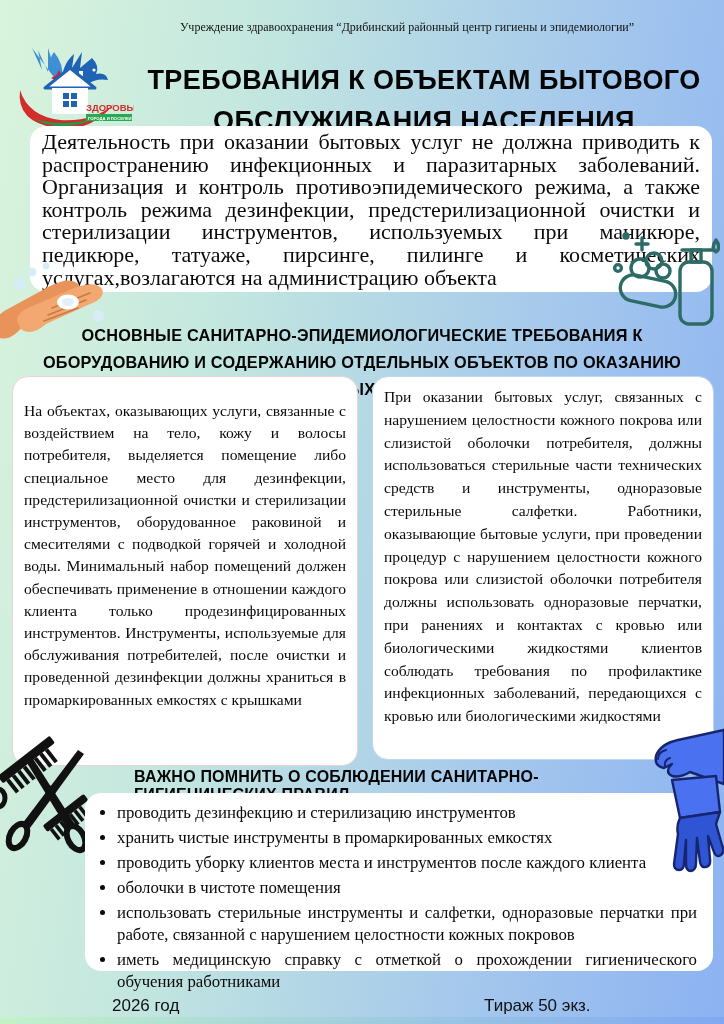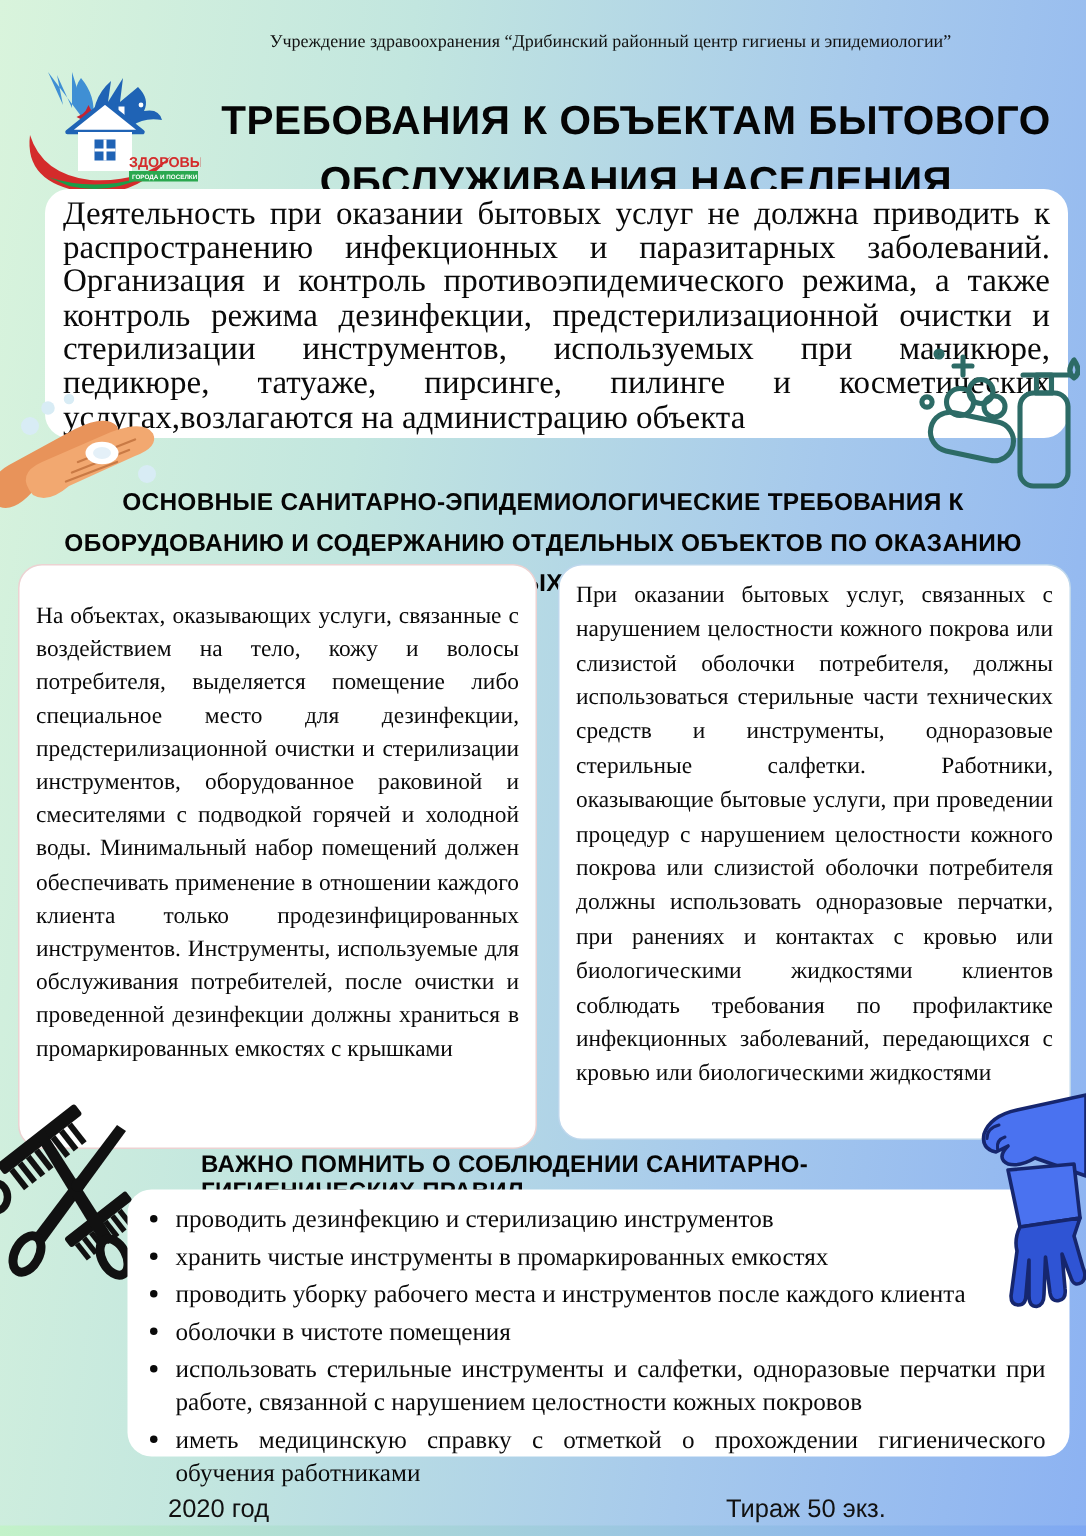--- a/index.html
+++ b/index.html
@@ -194,35 +194,35 @@
       <ellipse cx="8" cy="66" rx="7" ry="9" fill="none" stroke="#111" stroke-width="5"></ellipse>
     </g>
   </svg>
 
   <div class="rules-heading">ВАЖНО ПОМНИТЬ О СОБЛЮДЕНИИ САНИТАРНО-ГИГИЕНИЧЕСКИХ ПРАВИЛ</div>
 
   <div class="white-box rules-box">
     <ul>
       <li>проводить дезинфекцию и стерилизацию инструментов</li>
       <li>хранить чистые инструменты в промаркированных емкостях</li>
-      <li>проводить уборку рабочего места и инструментов после каждого клиента</li>
+      <li>проводить уборку клиентов места и инструментов после каждого клиента</li>
       <li>оболочки в чистоте помещения</li>
       <li>использовать стерильные инструменты и салфетки, одноразовые перчатки при работе, связанной с нарушением целостности кожных покровов</li>
       <li>иметь медицинскую справку с отметкой о прохождении гигиенического обучения работниками</li>
     </ul>
   </div>
 
   <svg class="icon-gloves" viewBox="0 0 104 148">
 
     <path d="M104,4 L58,14 Q40,18 36,30 Q34,40 44,42 L52,38 Q44,46 52,50 Q60,52 70,46 L104,58 Z" fill="#4a72f0" stroke="#16266e" stroke-width="2.4" stroke-linejoin="round"></path>
     <path d="M46,24 Q38,26 38,33 M50,32 Q44,34 45,40" stroke="#16266e" stroke-width="2" fill="none" stroke-linecap="round"></path>
 
     <g stroke="#16266e" stroke-width="2.4" stroke-linejoin="round" stroke-linecap="round">
       <path d="M52,54 L96,50 L100,86 L60,92 Z" fill="#4a72f0"></path>
       <path d="M60,92 Q56,100 58,108 L54,138 Q54,144 59,144 Q64,144 64,137 L66,114 L66,138 Q66,145 71,145 Q76,144 76,137 L77,112 L80,136 Q81,142 86,141 Q91,140 90,133 L88,110 L94,126 Q96,132 101,129 Q105,126 102,119 L96,98 L100,86 L60,92 Z" fill="#2f54d4"></path>
     </g>
   </svg>
 
-  <div class="footer-year">2020 год</div>
+  <div class="footer-year">2026 год</div>
   <div class="footer-circulation">Тираж 50 экз.</div>
   <div class="bottom-strip"></div>
 
 </div>
 
 </body></html>

